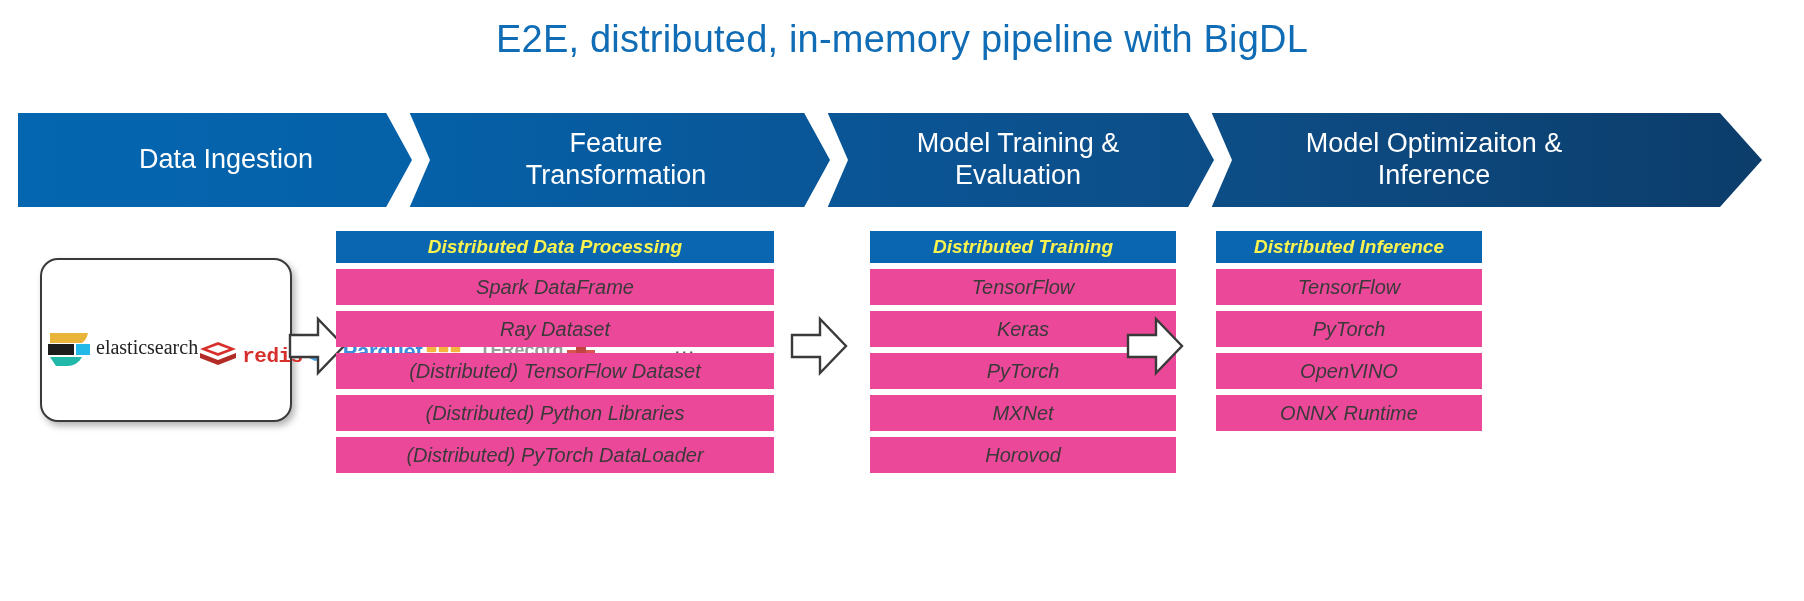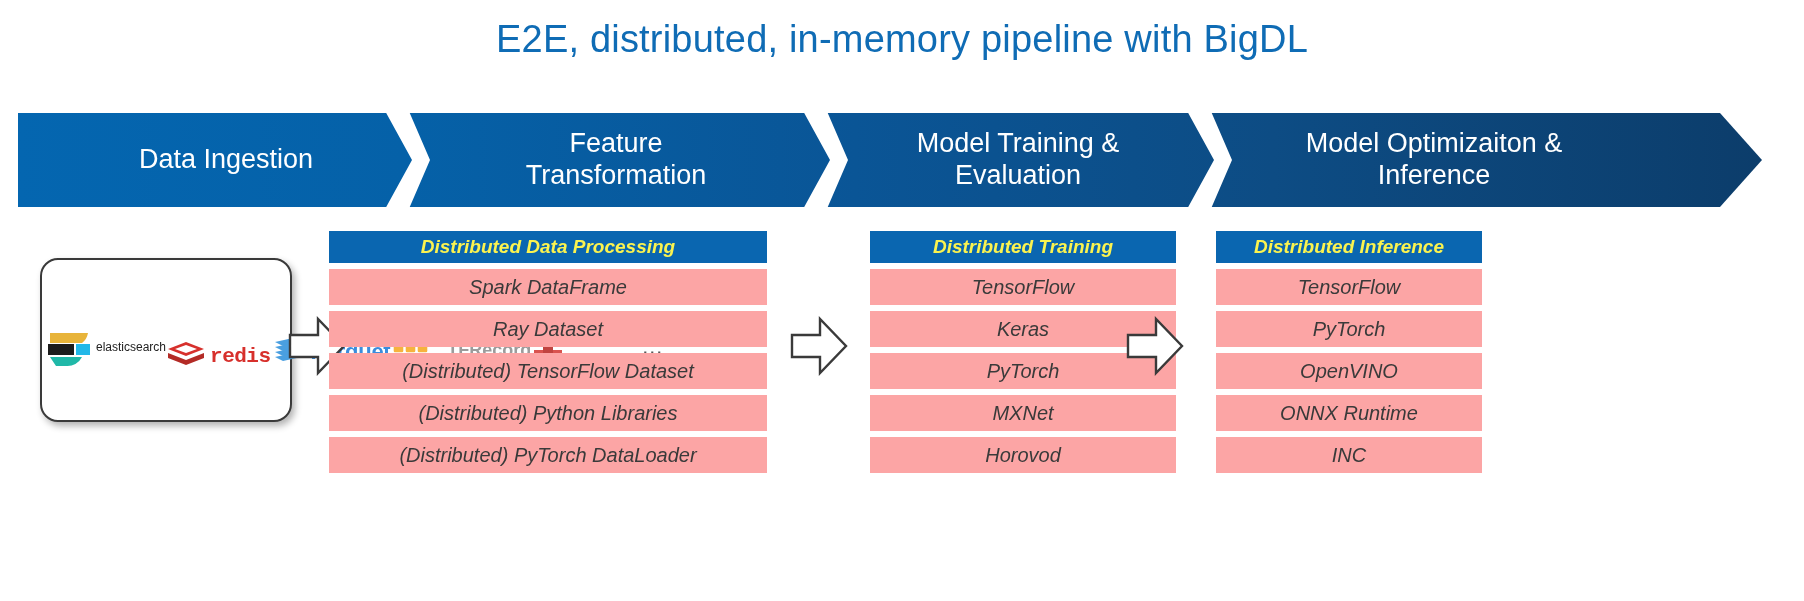--- a/index.html
+++ b/index.html
@@ -35,40 +35,40 @@
   
   .srcbox{
     position:absolute;left:40px;top:258px;width:248px;height:160px;
     background:#ffffff;border:2px solid #3a3a3a;border-radius:18px;
     box-shadow:3px 4px 7px rgba(0,0,0,.30);
     display:flex;
   }
   .srccol{flex:1;display:flex;flex-direction:row;align-items:center;justify-content:flex-end;padding-top:16px;}
   .logo-hive{width:86px;height:52px;position:relative;margin-top:2px;}
   .logo-es{width:54px;height:44px;position:relative;margin-top:2px;}
-  .es-label{font-size:12px;color:#222;margin-top:-2px;}
+  .es-label{font-size:20px;color:#222;margin-top:-2px;font-family:Liberation Serif, serif;}
   .logo-redis{display:flex;align-items:center;gap:4px;margin-top:16px;font-family:Liberation Mono, monospace;}
   .redis-word{font-size:21px;color:#d7302c;font-weight:bold;letter-spacing:-.5px;}
   .parquet-row{display:flex;align-items:center;gap:6px;margin-top:8px;}
   .parquet-word{font-size:22px;font-weight:bold;color:#3a8ddd;letter-spacing:-.3px;}
   .tfr-row{display:flex;align-items:center;gap:15px;margin-top:4px;font-weight:bold;}
   .tfr-word{font-size:18px;color:#9b9b9b;}
   .amz-row{display:flex;align-items:center;gap:5px;margin-top:4px;}
   .amz-word{font-size:19px;color:#222;font-weight:bold;line-height:.95;}
   .amz-sub{font-size:13px;color:#222;font-weight:bold;}
   .dots{font-size:22px;color:#555;letter-spacing:2px;text-align:center;margin-top:-2px;}
 
   
   .tbl{position:absolute;}
   .tbl .hdr{
     background:#0a66b0;color:#fbf34f;font-style:italic;font-weight:bold;
     font-size:19px;text-align:center;line-height:32px;height:32px;
   }
   .tbl .row{
-    background:#fca5a5;color:#3a3a3a;font-style:italic;font-size:20px;
+    background:#ec4899;color:#3a3a3a;font-style:italic;font-size:20px;
     text-align:center;line-height:36px;height:36px;margin-top:6px;
   }
 
   
   .barrow{position:absolute;}
   .barrow svg{display:block;}
 
   [data-bind]{white-space:pre-wrap;}
 </style>
 </head>
@@ -193,21 +193,21 @@
       <div class="dots" data-bind="sources.more">…</div>
     </div>
   </div>
 
   <div class="barrow" style="left:288px;top:315px;">
     <svg width="58" height="62" viewBox="0 0 58 62">
       <polygon points="2,20 30,20 30,4 56,31 30,58 30,42 2,42" fill="#ffffff" stroke="#3a3a3a" stroke-width="2.4" stroke-linejoin="miter"></polygon>
     </svg>
   </div>
 
-  <div class="tbl" style="left:329px;top:231px;width:438px;">
+  <div class="tbl" style="left:336px;top:231px;width:438px;">
     <div class="hdr" data-bind="tables.0.header">Distributed Data Processing</div>
     <div class="row" data-bind="tables.0.rows.0">Spark DataFrame</div>
     <div class="row" data-bind="tables.0.rows.1">Ray Dataset</div>
     <div class="row" data-bind="tables.0.rows.2">(Distributed) TensorFlow Dataset</div>
     <div class="row" data-bind="tables.0.rows.4">(Distributed) Python Libraries</div>
     <div class="row" data-bind="tables.0.rows.3">(Distributed) PyTorch DataLoader</div>
   </div>
 
   <div class="barrow" style="left:790px;top:315px;">
     <svg width="58" height="62" viewBox="0 0 58 62">
@@ -229,16 +229,15 @@
       <polygon points="2,20 30,20 30,4 56,31 30,58 30,42 2,42" fill="#ffffff" stroke="#3a3a3a" stroke-width="2.4" stroke-linejoin="miter"></polygon>
     </svg>
   </div>
 
   <div class="tbl" style="left:1216px;top:231px;width:266px;">
     <div class="hdr" data-bind="tables.2.header">Distributed Inference</div>
     <div class="row" data-bind="tables.2.rows.0">TensorFlow</div>
     <div class="row" data-bind="tables.2.rows.1">PyTorch</div>
     <div class="row" data-bind="tables.2.rows.2">OpenVINO</div>
     <div class="row" data-bind="tables.2.rows.3">ONNX Runtime</div>
-    <div class="row" data-bind="tables.2.rows.4">INC</div>
   </div>
 
 </div>
 
 </body></html>

